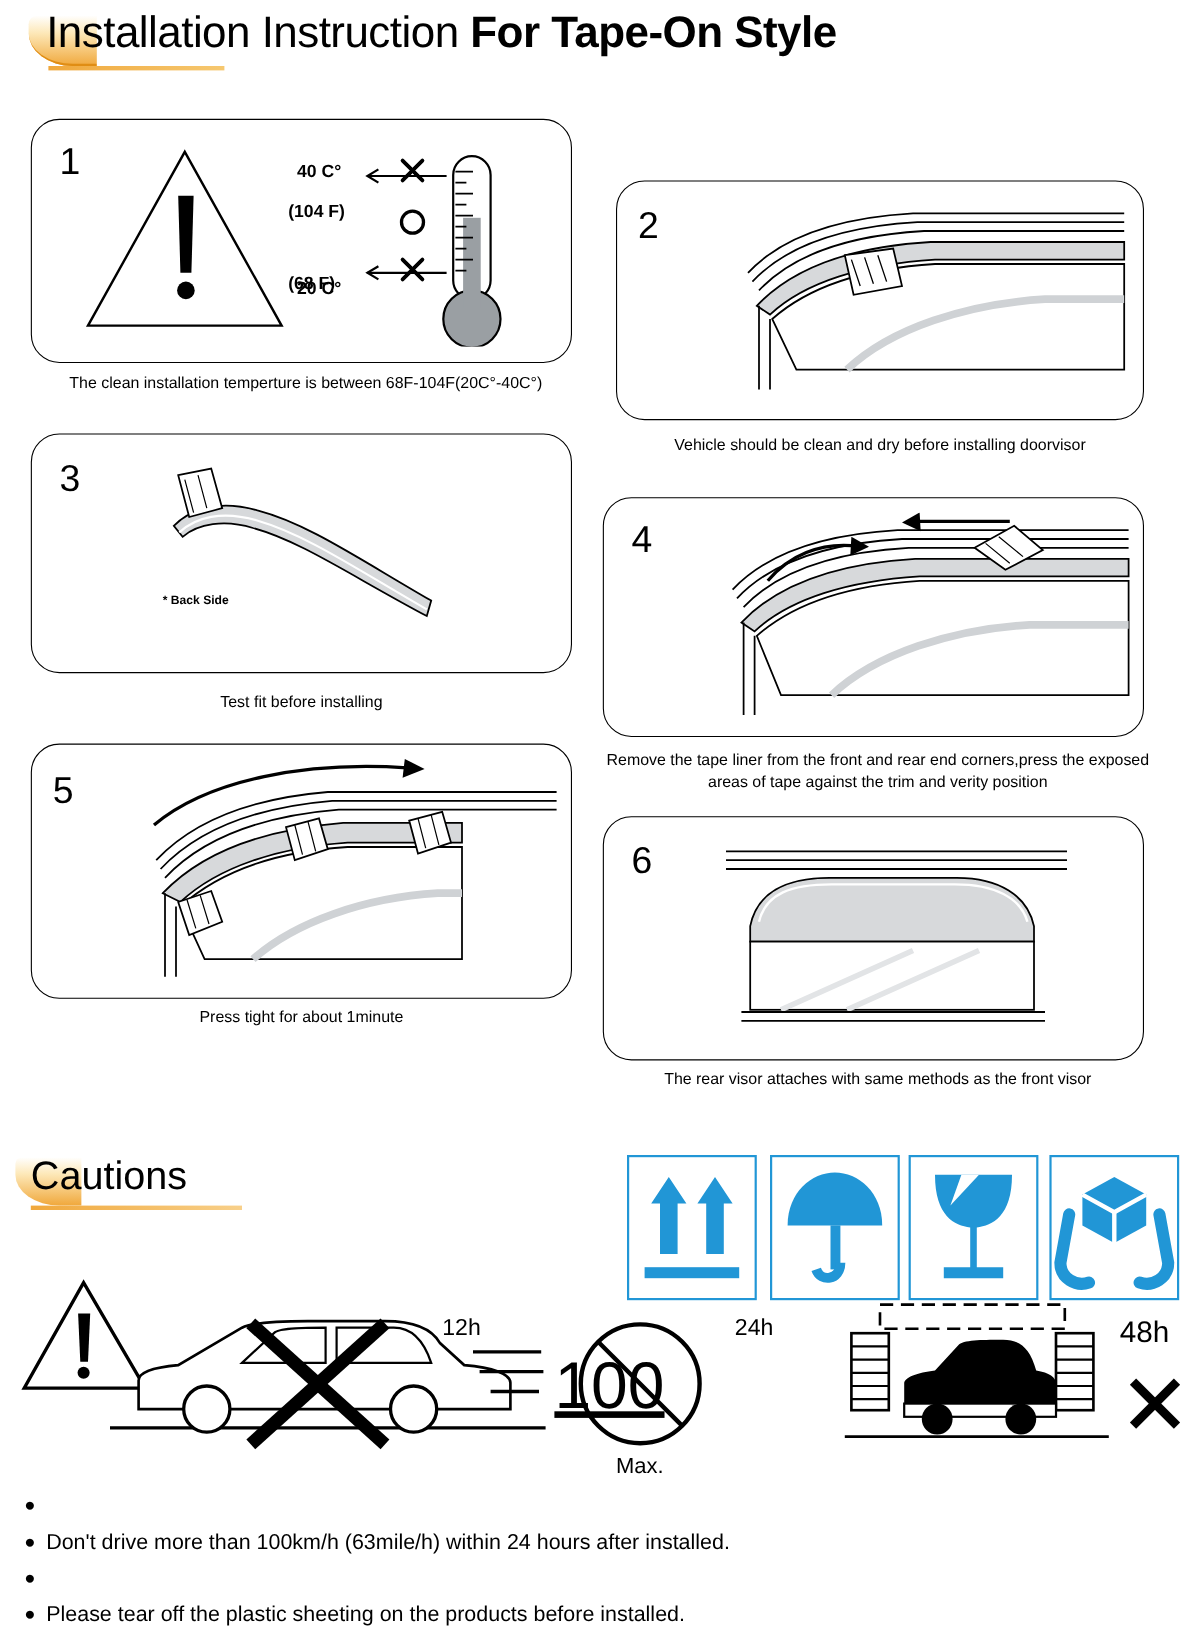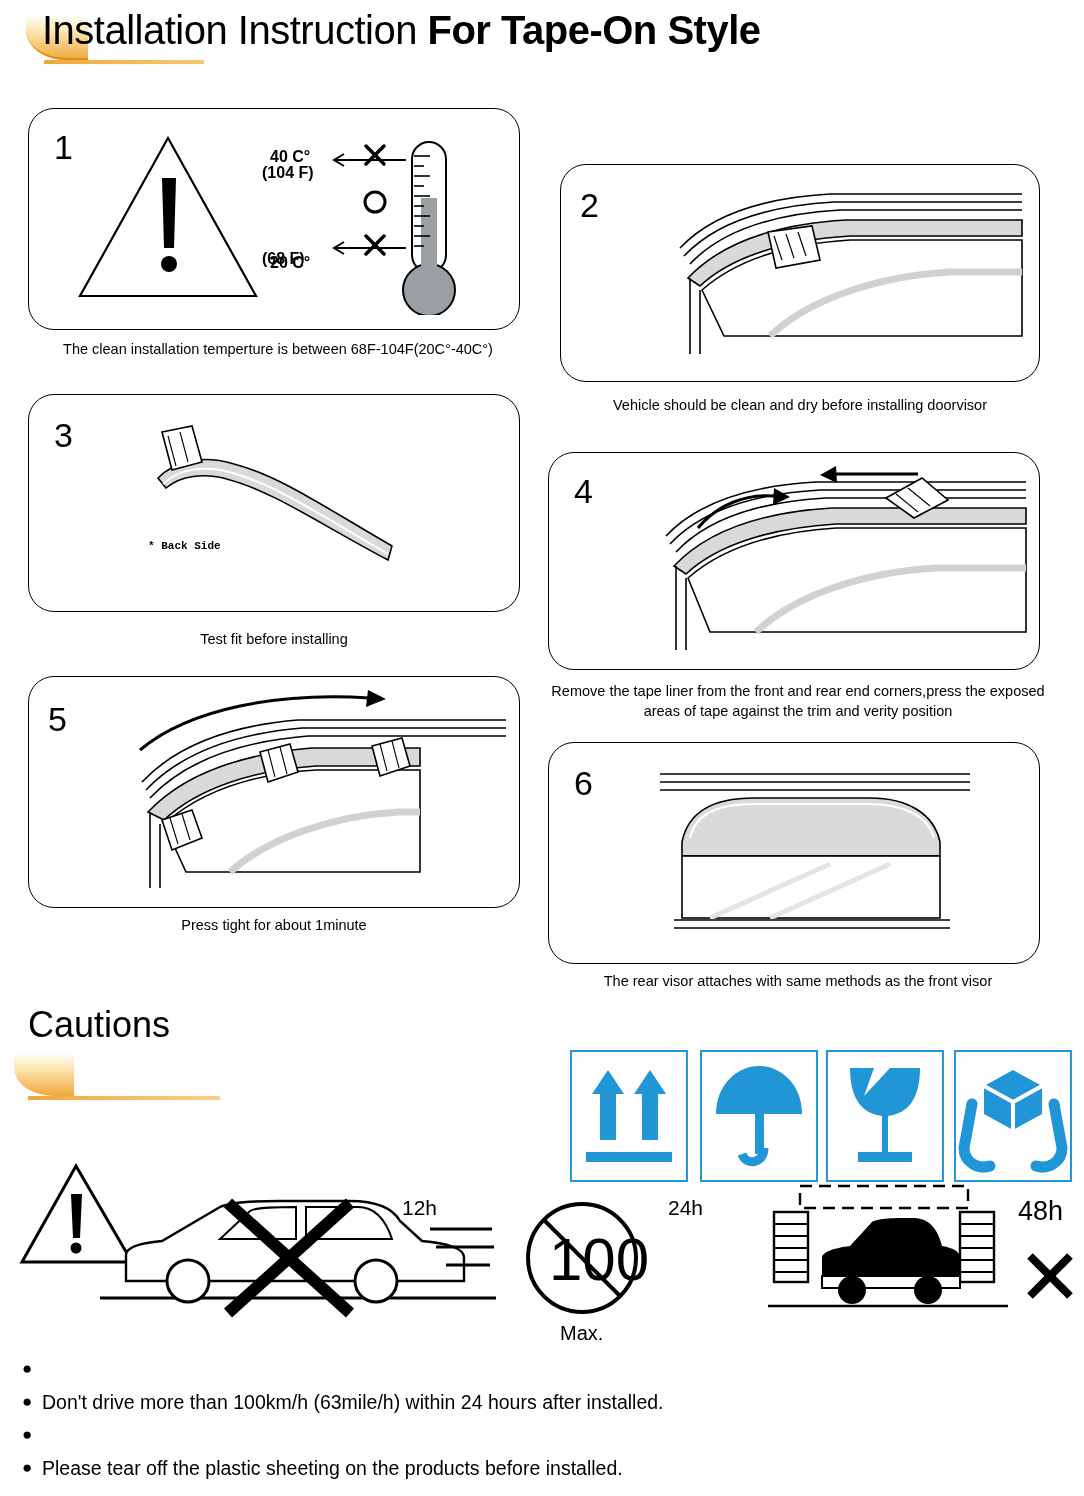--- a/index.html
+++ b/index.html
@@ -102,21 +102,21 @@
     position: absolute;
     left: 28px;
     top: 1096px;
     width: 192px;
     height: 4px;
     background: linear-gradient(to right, #f0a83c, #f8d08a);
   }
   .caution-text {
     position: absolute;
     left: 28px;
-    top: 1004px;
+    top: 1048px;
     font-size: 36px;
   }
 
   
   .ship-box {
     position: absolute;
     border: 2px solid #2196d6;
     box-sizing: border-box;
     background: #fff;
   }
@@ -138,21 +138,21 @@
     font-size: 17px;
     line-height: 28px;
     text-align: left;
   }
   .bullet-txt {
     font-size: 19.5px;
     line-height: 28px;
   }
 
   .lbl { position: absolute; font-size: 17px; }
-  .lbl-sm { position: absolute; font-size: 11px; font-weight: 700; font-family: Liberation Mono, monospace; }
+  .lbl-sm { position: absolute; font-size: 11px; font-weight: 700; }
   .lbl-temp { position: absolute; font-size: 16px; font-weight: 700; white-space: nowrap; }
 </style>
 </head>
 <body>
 
 <div class="title-wrap">
   <div class="title-swoosh"></div>
   <div class="title-line"></div>
   <div class="title-text">
     <span class="t1">Installation Instruction </span><span class="t2">For Tape-On Style</span>
@@ -192,21 +192,21 @@
 
   <g stroke="#000" stroke-width="3.5" stroke-linecap="round">
     <line x1="296" y1="16" x2="314" y2="34"></line>
       <line x1="314" y1="16" x2="296" y2="34"></line>
     <line x1="296" y1="106" x2="314" y2="124"></line>
       <line x1="314" y1="106" x2="296" y2="124"></line>
   </g>
   <circle cx="305" cy="72" r="10" fill="none" stroke="#000" stroke-width="3"></circle>
 </svg>
 <div class="lbl-temp" style="left:270px; top:148px;">40 C°</div>
-<div class="lbl-temp" style="left:262px; top:164px;">(104 F)</div>
+<div class="lbl-temp" style="left:262px; top:184px;">(104 F)</div>
 <div class="lbl-temp" style="left:270px; top:226px;margin-top:28px;">20 C°</div>
 <div class="lbl-temp" style="left:262px; top:250px;">(68  F)</div>
 <div class="caption" style="left:28px; top:340px; width:500px;">The clean installation temperture is between 68F-104F(20C°-40C°)</div>
 
 <div class="step-box" style="left:560px; top:164px; width:480px; height:218px;"></div>
 <div class="step-num" style="left:580px; top:186px;">2</div>
 <svg class="art" style="left:650px; top:186px;" width="380" height="178" viewBox="0 0 380 178">
 
   <path d="M30,62 C60,30 110,12 180,8 L372,8" fill="none" stroke="#000" stroke-width="1.6"></path>
   <path d="M34,70 C64,38 114,20 184,16 L372,16" fill="none" stroke="#000" stroke-width="1.6"></path>
@@ -368,21 +368,21 @@
     <line x1="128" y1="18" x2="250" y2="128"></line>
     <line x1="250" y1="18" x2="128" y2="128"></line>
   </g>
 </svg>
 <div class="lbl" style="left:402px; top:1196px; font-size:21px;">12h</div>
 
 <svg class="art" style="left:516px; top:1198px;" width="150" height="120" viewBox="0 0 150 120">
   <circle cx="66" cy="60" r="54" fill="none" stroke="#000" stroke-width="4"></circle>
   <line x1="28" y1="22" x2="104" y2="98" stroke="#000" stroke-width="4"></line>
 </svg>
-<div class="lbl" style="left:549px; top:1225px; font-size:60px; font-weight:400;">100</div>
+<div class="lbl" style="left:504px; top:1225px; font-size:60px; font-weight:400;text-decoration:underline;">100</div>
 <div class="lbl" style="left:560px; top:1322px; font-size:20px;">Max.</div>
 <div class="lbl" style="left:668px; top:1196px; font-size:21px;">24h</div>
 
 <svg class="art" style="left:760px; top:1178px;" width="260" height="145" viewBox="0 0 260 145">
   <rect x="40" y="8" width="168" height="22" fill="none" stroke="#000" stroke-width="2.4" stroke-dasharray="12 7"></rect>
   <rect x="14" y="34" width="34" height="70" fill="#fff" stroke="#000" stroke-width="2.4"></rect>
   <rect x="200" y="34" width="34" height="70" fill="#fff" stroke="#000" stroke-width="2.4"></rect>
   <g stroke="#000" stroke-width="2">
     <line x1="14" y1="46" x2="48" y2="46"></line>
       <line x1="14" y1="58" x2="48" y2="58"></line>

